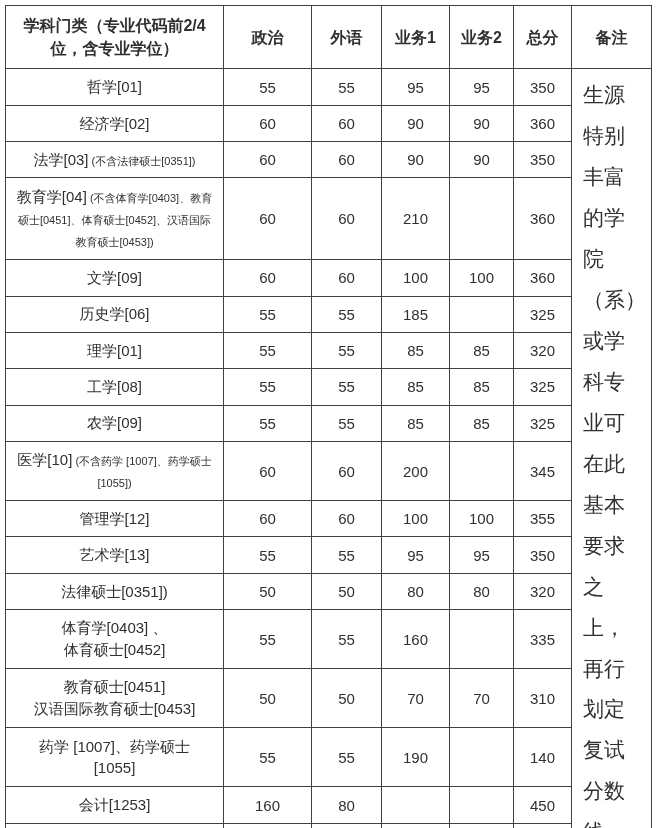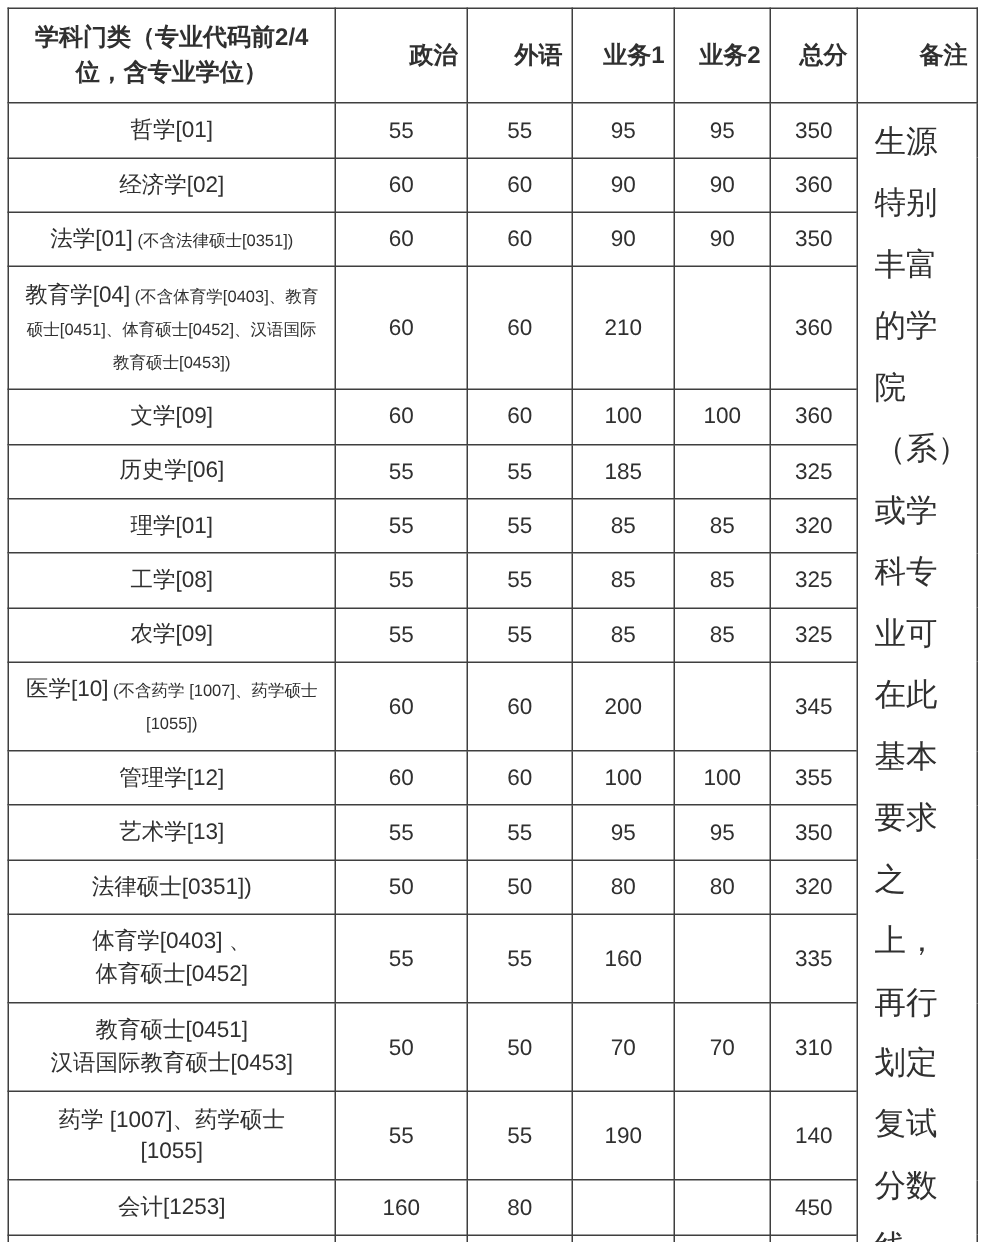--- a/index.html
+++ b/index.html
@@ -17,21 +17,21 @@
   }
   th,td{
     border:1px solid #3f3f3f;
     padding:4px 6px;
     vertical-align:middle;
     overflow:hidden;
   }
   thead th{
     font-weight:bold;
     font-size:16px;
-    text-align:right;
+    text-align:center;
     padding:8px 6px;
     line-height:1.45;
   }
   th.subject-h{text-align:center;}
   td.subject{
     text-align:center;
     font-size:15px;
     line-height:1.45;
     padding:6px 8px;
     white-space:pre-line;
@@ -97,21 +97,21 @@
         </tr>
         <tr>
           <td class="subject"><span class="subj-main">经济学[02]</span></td>
           <td class="val">60</td>
           <td class="val">60</td>
           <td class="val">90</td>
           <td class="val">90</td>
           <td class="val">360</td>
         </tr>
         <tr>
-          <td class="subject"><span class="subj-main">法学[01]</span><span class="subj-note"> (不含法律硕士[0351])</span></td>
+          <td class="subject"><span class="subj-main">法学[03]</span><span class="subj-note"> (不含法律硕士[0351])</span></td>
           <td class="val">60</td>
           <td class="val">60</td>
           <td class="val">90</td>
           <td class="val">90</td>
           <td class="val">350</td>
         </tr>
         <tr>
           <td class="subject"><span class="subj-main">教育学[04]</span><span class="subj-note"> (不含体育学[0403]、教育硕士[0451]、体育硕士[0452]、汉语国际教育硕士[0453])</span></td>
           <td class="val">60</td>
           <td class="val">60</td>

